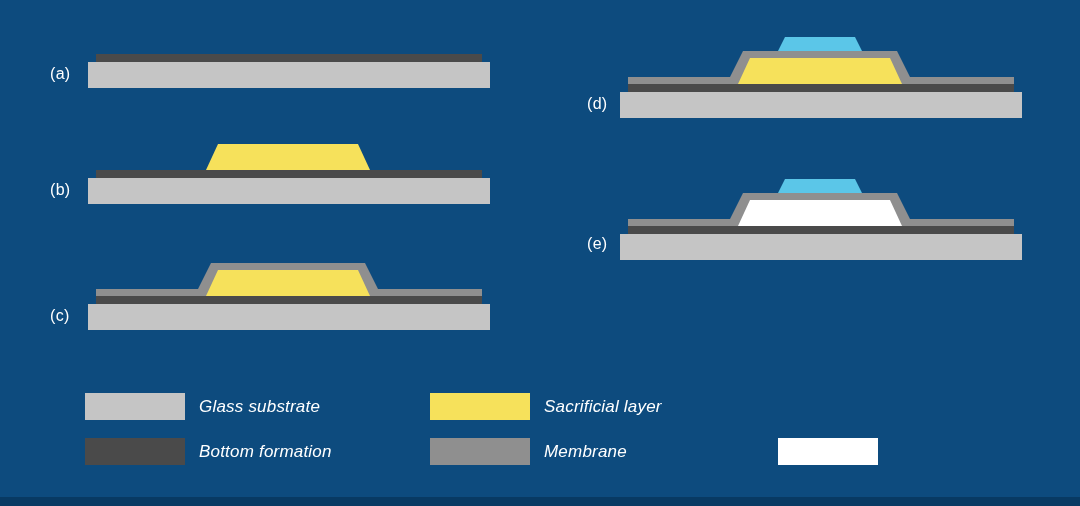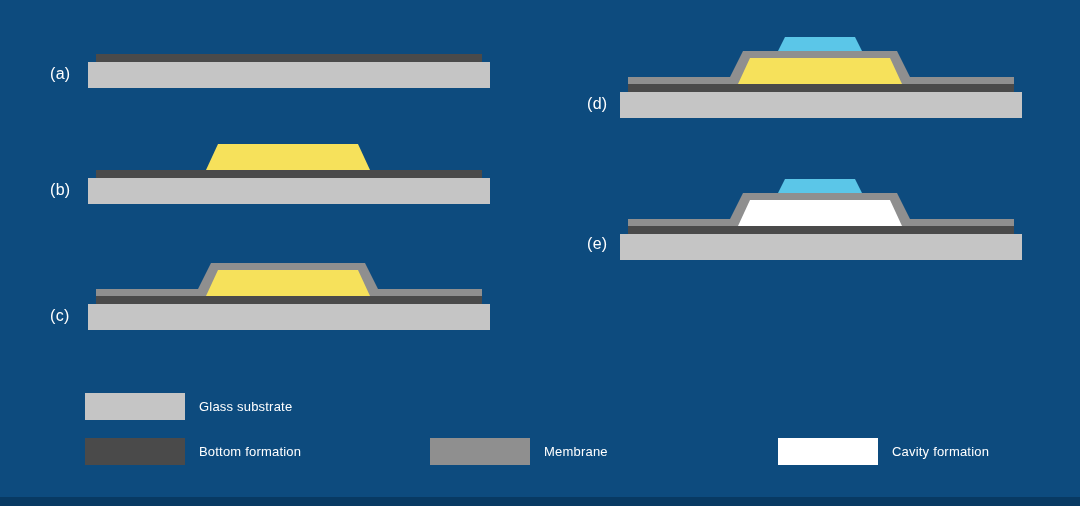--- a/index.html
+++ b/index.html
@@ -17,21 +17,21 @@
     letter-spacing: 0.3px;
   }
   .step-svg { position: absolute; display: block; }
   .legend-item {
     position: absolute;
     display: flex;
     align-items: center;
     gap: 14px;
   }
   .legend-swatch { display: block; flex: 0 0 auto; }
-  .legend-label { font-size: 13px; letter-spacing: 0.2px; white-space: nowrap; }
+  .legend-label { font-size: 17px; letter-spacing: 0.2px; white-space: nowrap; font-style: italic; }
   .footer-bar {
     position: absolute;
     left: 0; bottom: 0;
     width: 100%; height: 9px;
   }
 </style>
 </head>
 <body>
 
 <div class="canvas" style="background: rgb(13, 75, 126); color: rgb(255, 255, 255);">
@@ -83,30 +83,35 @@
     <span class="legend-label">Glass substrate</span>
   </div>
 
   <div class="legend-item" style="left:85px; top:438px">
     <svg class="legend-swatch" width="100" height="27">
       <rect width="100" height="27" fill="#4a4a4a"></rect>
     </svg>
     <span class="legend-label">Bottom formation</span>
   </div>
 
+  <div class="legend-item" style="left:430px; top:393px">
+    <svg class="legend-swatch" width="100" height="27">
+      <rect width="100" height="27" fill="#f6e15b"></rect>
+    </svg>
+    <span class="legend-label">Sacrificial layer</span>
+  </div>
 
   <div class="legend-item" style="left:430px; top:438px">
     <svg class="legend-swatch" width="100" height="27">
       <rect width="100" height="27" fill="#8f8f8f"></rect>
     </svg>
     <span class="legend-label">Membrane</span>
   </div>
 
 
   <div class="legend-item" style="left:778px; top:438px">
     <svg class="legend-swatch" width="100" height="27">
       <rect width="100" height="27" fill="#ffffff"></rect>
     </svg>
-    <span class="legend-label">Cavity formation</span>
   </div>
 
   <div class="footer-bar" style="background: rgb(8, 58, 99);"></div>
 </div>
 
 </body></html>

